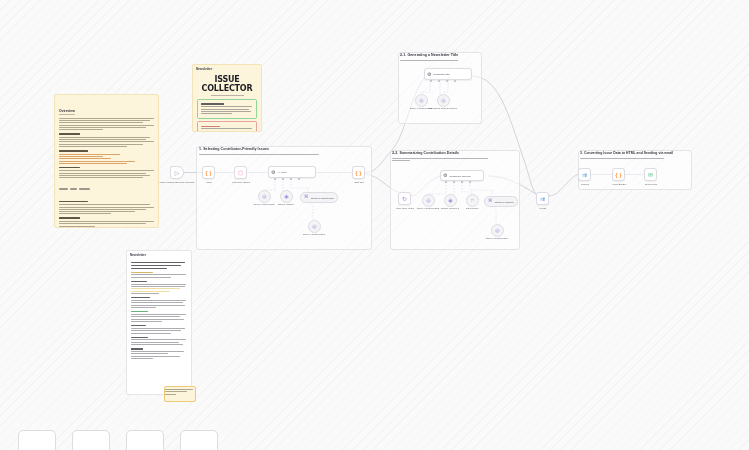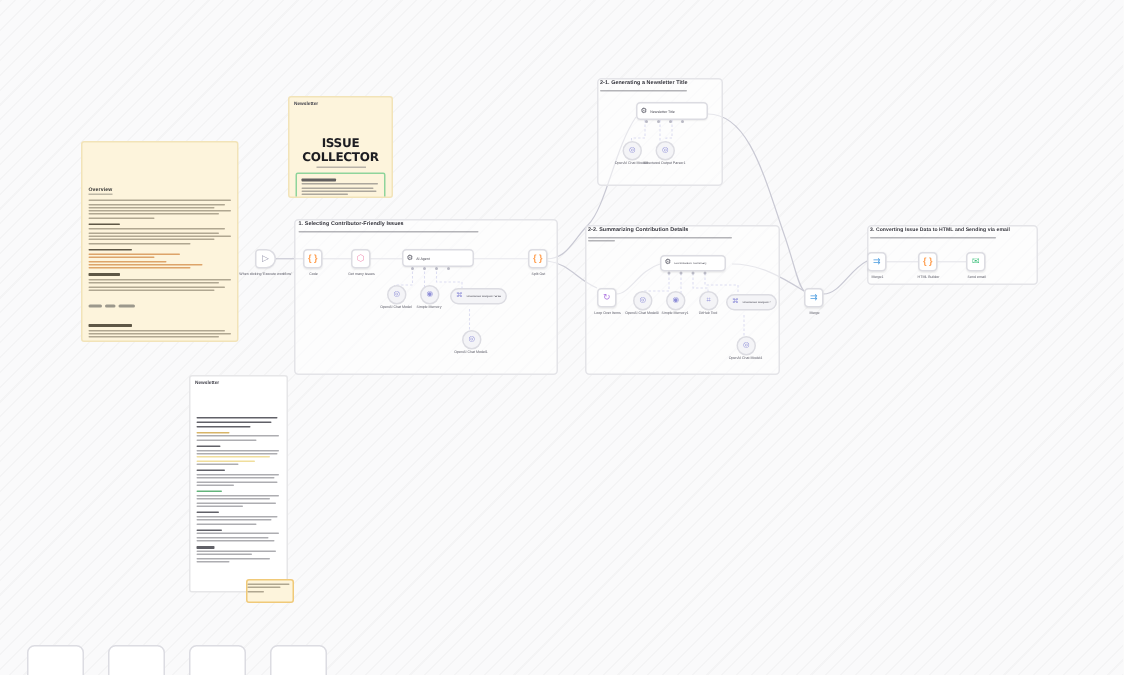--- a/index.html
+++ b/index.html
@@ -23,21 +23,21 @@
   }
   .abs{position:absolute;}
 
   
   .sticky{
     background:#fdf4dc;
     border:1px solid #f2e3b8;
     border-radius:2px;
     box-sizing:border-box;
     overflow:hidden;
-    padding:19px 4px;
+    padding:3px 4px;
   }
   .sticky-title{
     font-size:3.4px;font-weight:700;color:#2b2b2b;
     letter-spacing:.1px;margin-bottom:2px;
     border-bottom:.5px solid rgba(0,0,0,.25);
     display:inline-block;padding-bottom:.5px;
   }
   .sticky-white{
     background:#ffffff;border:1px solid #e6e6e8;
   }

